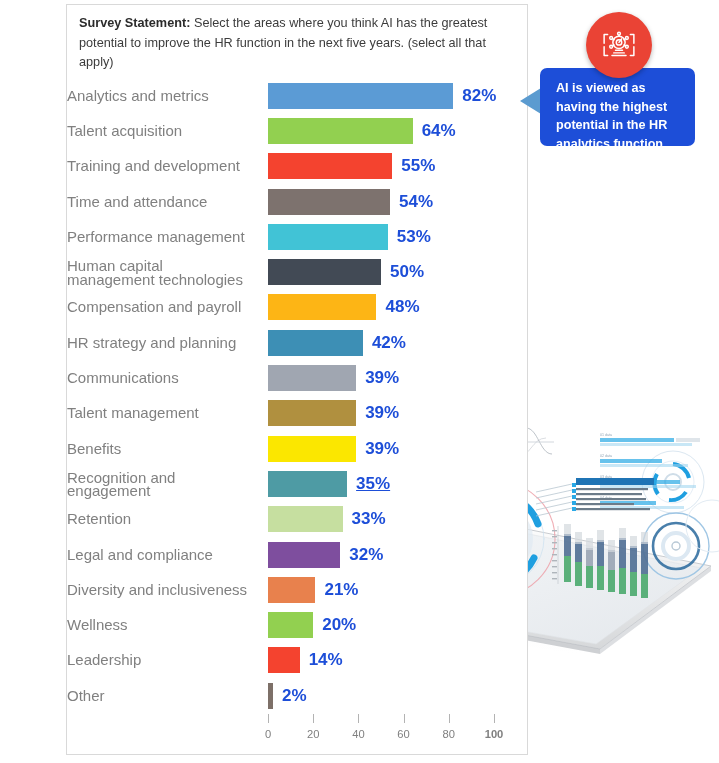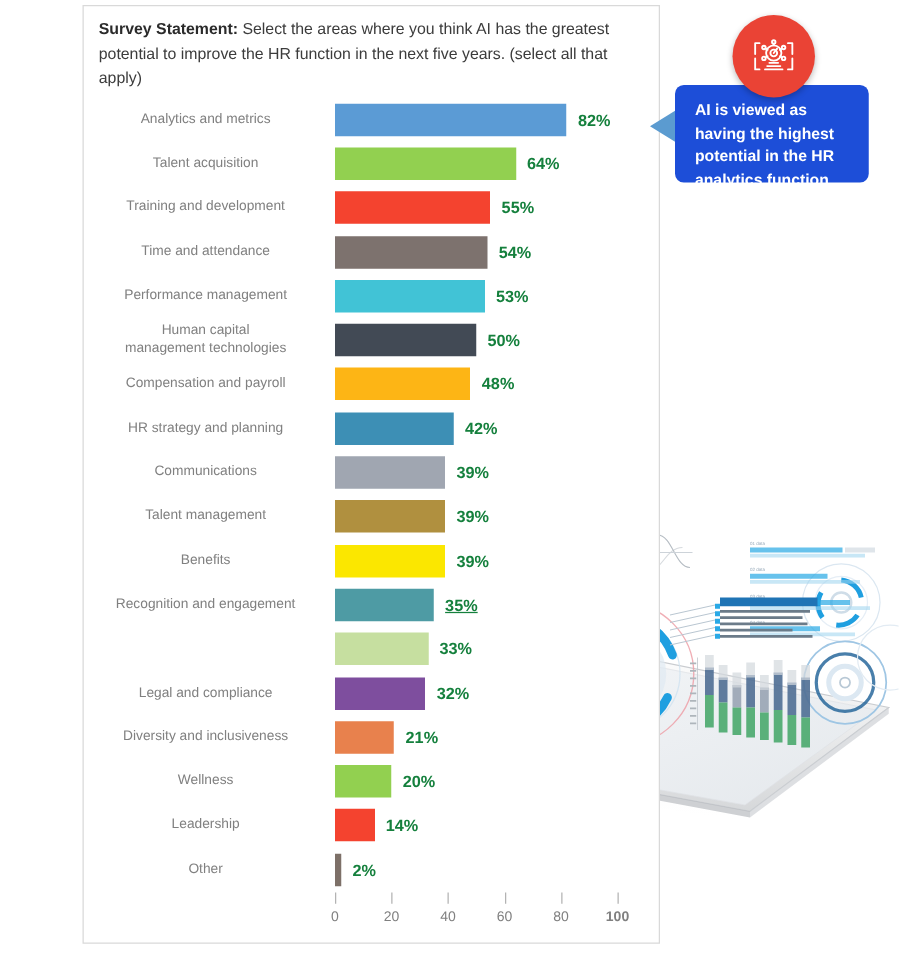--- a/index.html
+++ b/index.html
@@ -22,29 +22,29 @@
   #survey-statement{
     position:absolute;left:12px;top:9px;width:430px;
     font-size:12.7px;line-height:19.6px;color:#3c3c3c;
   }
   #survey-statement b{color:#2b2b2b;font-weight:bold;}
 
   
   #chart{position:absolute;left:0px;top:73px;width:460px;}
   .row{position:relative;height:35.3px;}
   .cat-label{
-    position:absolute;left:0px;width:195px;text-align:center;
-    font-size:11px;color:#808080;line-height:13.4px;
+    position:absolute;left:0px;width:195px;text-align:left;
+    font-size:15px;color:#808080;line-height:13.4px;
     top:50%;transform:translateY(-50%);
   }
   .bar-track{position:absolute;left:201px;top:50%;transform:translateY(-50%);height:26px;}
   .bar{height:26px;display:block;}
   .bar-value{
     position:absolute;top:50%;transform:translateY(-50%);
-    font-size:13px;font-weight:bold;color:#15803d;white-space:nowrap;
+    font-size:17px;font-weight:bold;color:#1d4ed8;white-space:nowrap;
   }
 
   
   #axis{position:absolute;left:201px;top:709px;width:240px;height:46px;}
   .tickmark{position:absolute;top:0;width:1px;height:9px;background:#b3b3b3;}
   .ticklabel{
     position:absolute;top:14px;font-size:11.2px;color:#808080;
     transform:translateX(-50%);white-space:nowrap;
   }
 
@@ -346,20 +346,23 @@
       <div class="row">
         <div class="cat-label">
           <div>Recognition and engagement</div>
         </div>
         <div class="bar-track" style="width: 79.1px;">
           <div class="bar" style="width: 79.1px; background: rgb(78, 155, 164);"></div>
         </div>
         <div class="bar-value" style="left: 289.1px; text-decoration: underline;">35%</div>
       </div>
       <div class="row">
+        <div class="cat-label">
+          <div>Retention</div>
+        </div>
         <div class="bar-track" style="width: 74.58px;">
           <div class="bar" style="width: 74.58px; background: rgb(198, 223, 160);"></div>
         </div>
         <div class="bar-value" style="left: 284.58px;">33%</div>
       </div>
       <div class="row">
         <div class="cat-label">
           <div>Legal and compliance</div>
         </div>
         <div class="bar-track" style="width: 72.32px;">

